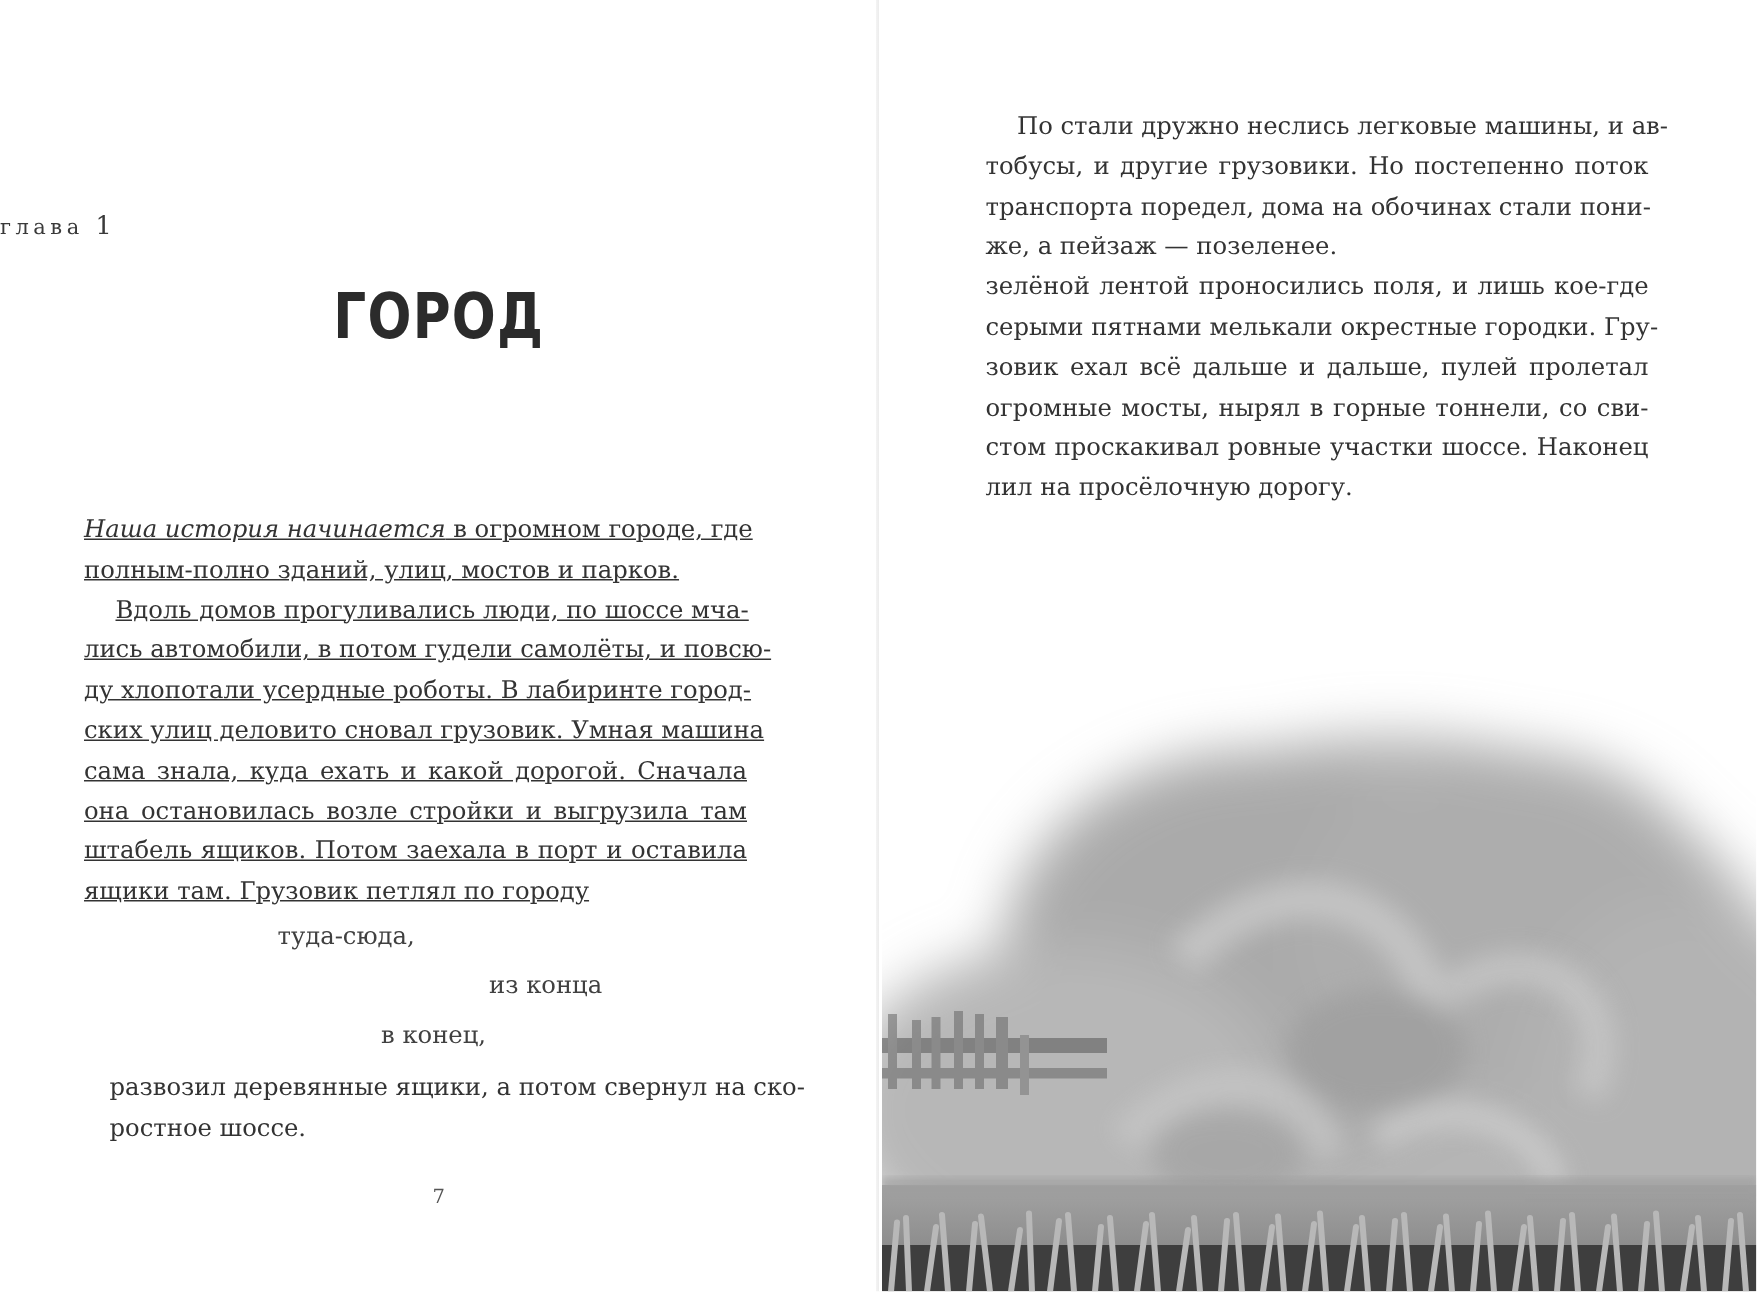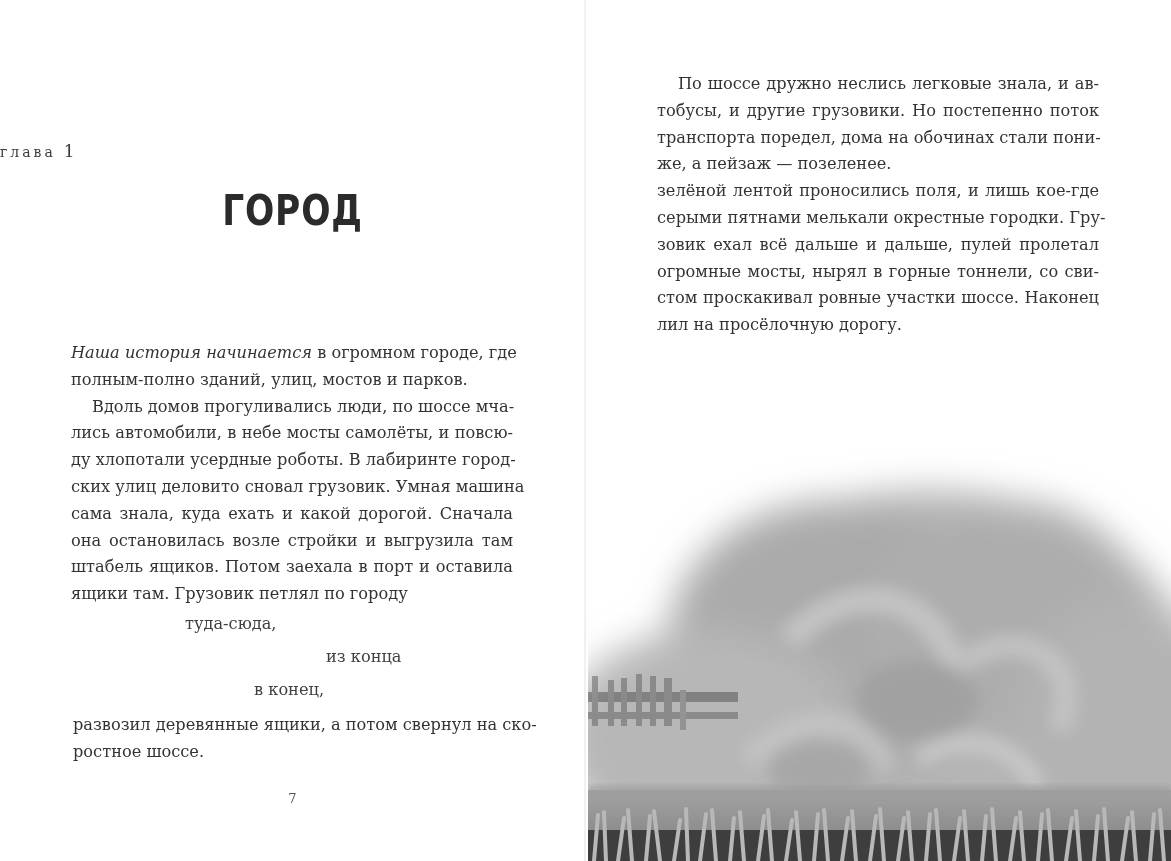--- a/index.html
+++ b/index.html
@@ -28,21 +28,21 @@
     transform:scaleX(0.82); transform-origin:center;
   }
   .text-block {
     position:absolute; font-size:16.2px; line-height:26.8px; color:#333;
     text-align:justify;
   }
   .text-block p { margin:0; }
   .line { display:block; white-space:nowrap; text-align:justify; text-align-last:justify; height:26.8px; }
   .line.last { text-align-last:left; }
   .indent { padding-left:21px; }
-  .left-text { left:71px; top:340px; width:442px; }
+  .left-text { left:56px; top:340px; width:442px;text-decoration:underline; }
   .right-text { left:657px; top:71px; width:442px; }
   .stair { position:absolute; font-size:16.2px; color:#404040; white-space:nowrap; }
   .page-number {
     position:absolute; top:791px; left:0; width:585px; text-align:center;
     font-size:13px; color:#555;
   }
   em { font-style:italic; }
   .illustration {
     position:absolute; left:588px; top:440px; width:583px; height:421px; overflow:hidden;
   }
@@ -58,21 +58,21 @@
   </div>
   <div class="chapter-title">ГОРОД</div>
 
   <div class="text-block left-text">
     <p>
       <span class="line"><em>Наша история начинается</em><span> в огромном городе, где</span></span>
       <span class="line last">полным-полно зданий, улиц, мостов и парков.</span>
     </p>
     <p>
       <span class="line indent">Вдоль домов прогуливались люди, по шоссе мча-</span>
-      <span class="line">лись автомобили, в небе мосты самолёты, и повсю-</span>
+      <span class="line">лись автомобили, в потом гудели самолёты, и повсю-</span>
       <span class="line">ду хлопотали усердные роботы. В лабиринте город-</span>
       <span class="line">ских улиц деловито сновал грузовик. Умная машина</span>
       <span class="line">сама знала, куда ехать и какой дорогой. Сначала</span>
       <span class="line">она остановилась возле стройки и выгрузила там</span>
       <span class="line">штабель ящиков. Потом заехала в порт и оставила</span>
       <span class="line last">ящики там. Грузовик петлял по городу</span>
     </p>
   </div>
 
   <span class="stair" style="left:185px; top:614px;">туда-сюда,</span>
@@ -87,21 +87,21 @@
   <div class="page-number">7</div>
 </div>
 
 <div class="gutter"></div>
 
 <div class="page page-right">
 </div>
 
 <div class="text-block right-text">
   <p>
-    <span class="line indent">По шоссе дружно неслись легковые знала, и ав-</span>
+    <span class="line indent">По стали дружно неслись легковые машины, и ав-</span>
     <span class="line">тобусы, и другие грузовики. Но постепенно поток</span>
     <span class="line">транспорта поредел, дома на обочинах стали пони-</span>
     <span class="line last">же, а пейзаж — позеленее.</span>
   </p>
   <p>
     <span class="line">зелёной лентой проносились поля, и лишь кое-где</span>
     <span class="line">серыми пятнами мелькали окрестные городки. Гру-</span>
     <span class="line">зовик ехал всё дальше и дальше, пулей пролетал</span>
     <span class="line">огромные мосты, нырял в горные тоннели, со сви-</span>
     <span class="line">стом проскакивал ровные участки шоссе. Наконец</span>

